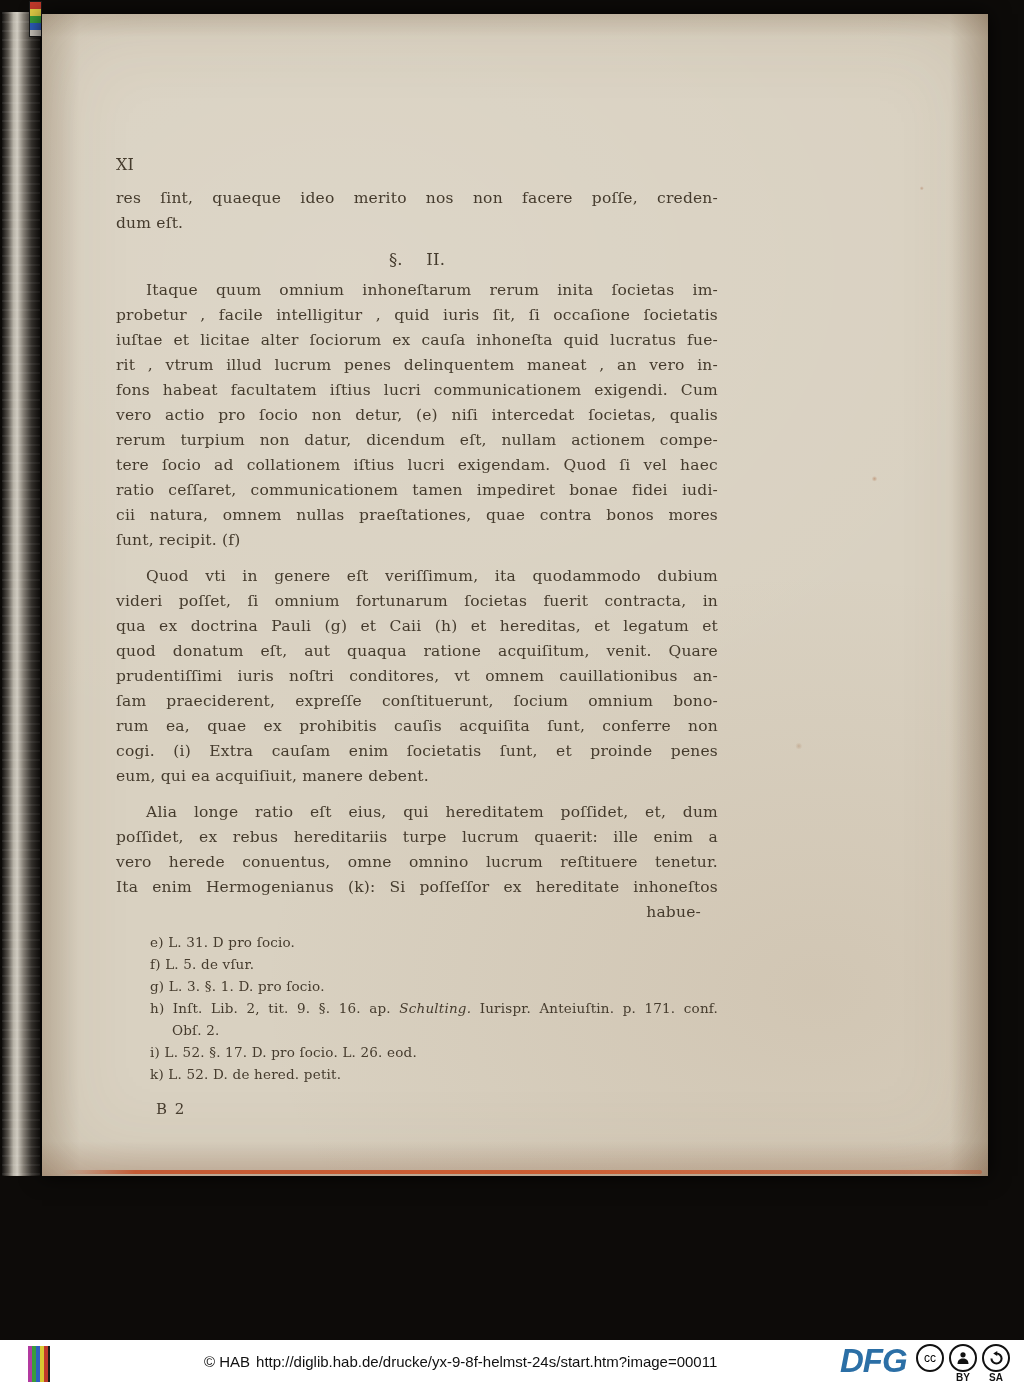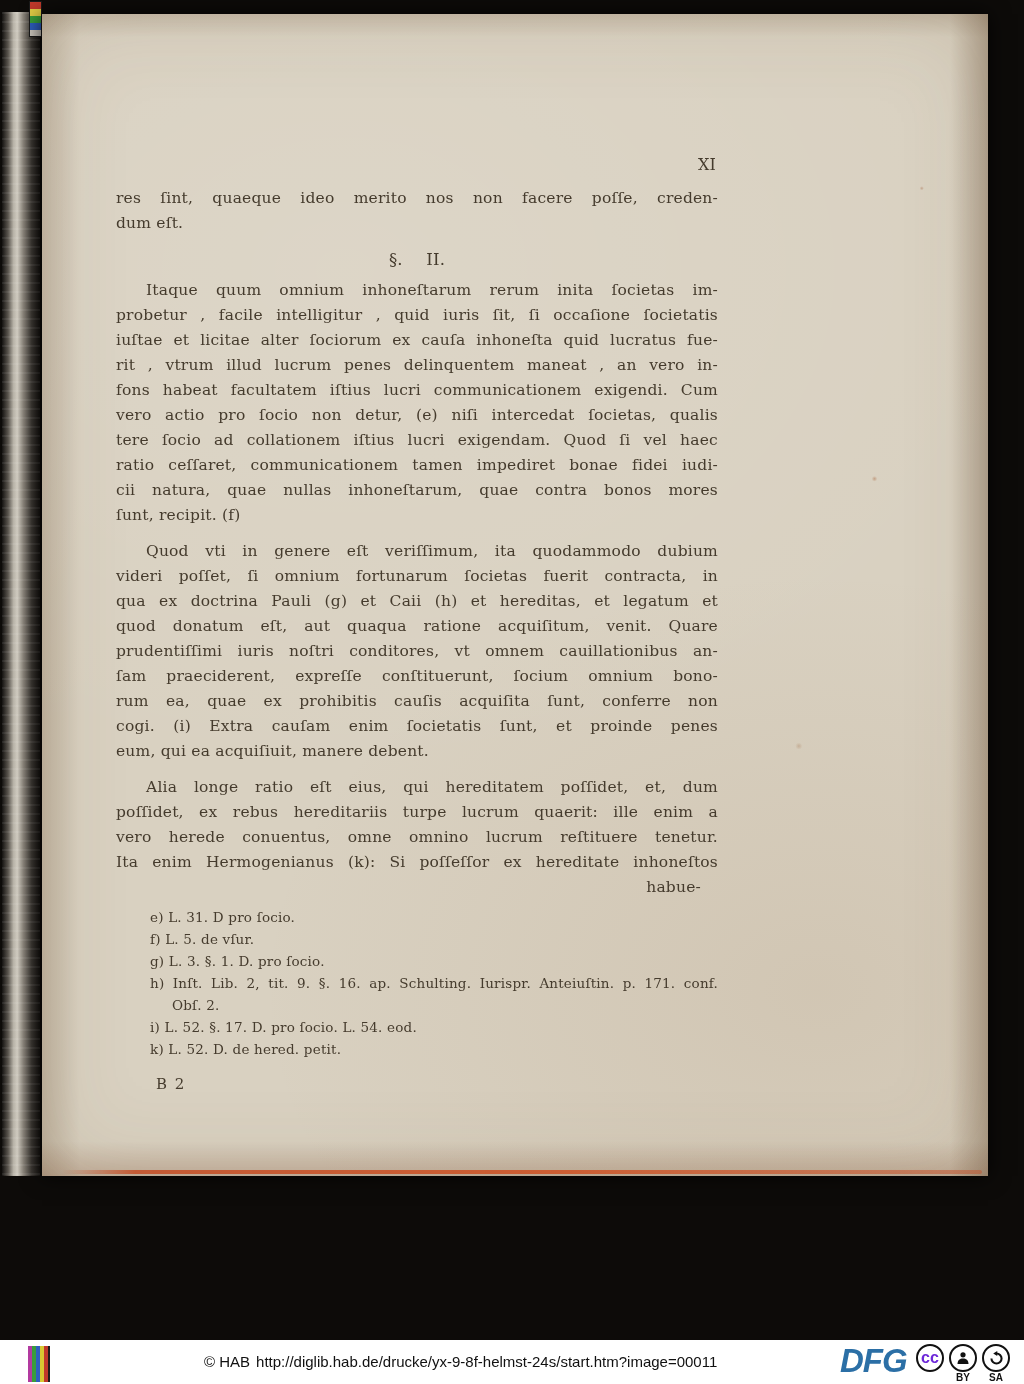--- a/index.html
+++ b/index.html
@@ -57,37 +57,37 @@
     filter: blur(0.5px);
   }
 
   
   .textblock {
     position: absolute; left: 74px; top: 138px; width: 602px;
     font-size: 15.5px; line-height: 25px;
     color: #453b2d;
     letter-spacing: 0.2px;
   }
-  .pagenum { text-align: right; padding-right: 2px; font-size: 16px; }
+  .pagenum { text-align: left; padding-right: 2px; font-size: 16px; }
   .para { margin: 0; }
   .line { display: block; text-align: justify; text-align-last: justify; }
   .line.last { text-align-last: left; }
   .line.indent { padding-left: 30px; }
   .p0 { margin-top: 9px; }
   .heading { text-align: center; word-spacing: 18px; margin: 11px 0 6px; font-size: 16.5px; }
   .p2, .p3 { margin-top: 11px; }
   .catchword { text-align: right; padding-right: 17px; }
   .footnotes {
     margin-top: 6px; padding-left: 34px;
     font-size: 13.5px; line-height: 22px;
   }
   .fn { display: block; }
   .fn.justify { text-align: justify; text-align-last: justify; }
   .fn.cont { padding-left: 22px; }
-  .it { }
+  .it { font-style: italic; }
   .signature { text-align: left; text-indent: 40px; margin-top: 12px; font-size: 15px; letter-spacing: 1.5px; }
 
   
   .footer {
     position: absolute; left: 0; top: 1340px; width: 1024px; height: 44px;
     background: #ffffff;
     font-family: "Liberation Sans", sans-serif;
   }
   .footer-text {
     position: absolute; left: 204px; top: 13px;
@@ -97,21 +97,21 @@
   .dfg {
     position: absolute; left: 840px; top: 2px;
     font-size: 33px; font-weight: bold; font-style: italic;
     color: #2b6fa6; letter-spacing: -1px;
   }
   .cc { position: absolute; left: 916px; top: 4px; display: flex; gap: 5px; }
   .ccitem { display: flex; flex-direction: column; align-items: center; }
   .circ {
     width: 24px; height: 24px; border: 2px solid #111; border-radius: 50%;
     display: flex; align-items: center; justify-content: center;
-    font-weight: bold; font-size: 16px; color: #6d28d9; background: #fff;
+    font-weight: normal; font-size: 12px; color: #000000; background: #fff;
   }
   .cc-lab { font-size: 10px; font-weight: bold; color: #111; height: 9px; line-height: 9px; margin-top: 1px; }
 </style>
 </head>
 <body>
 
 <div class="book-edge"></div>
 <div class="cal-top"></div>
 
 <div class="page">
@@ -126,23 +126,24 @@
 
     <div class="heading">§. II.</div>
 
     <p class="para p1">
       <span class="line indent">Itaque quum omnium inhoneſtarum rerum inita ſocietas im-</span>
       <span class="line">probetur , facile intelligitur , quid iuris ſit, ſi occaſione ſocietatis</span>
       <span class="line">iuſtae et licitae alter ſociorum ex cauſa inhoneſta quid lucratus fue-</span>
       <span class="line">rit , vtrum illud lucrum penes delinquentem maneat , an vero in-</span>
       <span class="line">fons habeat facultatem iſtius lucri communicationem exigendi. Cum</span>
       <span class="line">vero actio pro ſocio non detur, (e) niſi intercedat ſocietas, qualis</span>
+      <span class="line">rerum turpium non datur, dicendum eſt, nullam actionem compe-</span>
       <span class="line">tere ſocio ad collationem iſtius lucri exigendam. Quod ſi vel haec</span>
       <span class="line">ratio ceſſaret, communicationem tamen impediret bonae fidei iudi-</span>
-      <span class="line">cii natura, quae nullas inhoneſtarum, quae contra bonos mores</span>
+      <span class="line">cii natura, omnem nullas praeſtationes, quae contra bonos mores</span>
       <span class="line last">ſunt, recipit. (f)</span>
     </p>
 
     <p class="para p2">
       <span class="line indent">Quod vti in genere eſt veriſſimum, ita quodammodo dubium</span>
       <span class="line">videri poſſet, ſi omnium fortunarum ſocietas fuerit contracta, in</span>
       <span class="line">qua ex doctrina Pauli (g) et Caii (h) et hereditas, et legatum et</span>
       <span class="line">quod donatum eſt, aut quaqua ratione acquiſitum, venit. Quare</span>
       <span class="line">prudentiſſimi iuris noſtri conditores, vt omnem cauillationibus an-</span>
       <span class="line">ſam praeciderent, expreſſe conſtituerunt, ſocium omnium bono-</span>
@@ -159,21 +160,21 @@
     </p>
 
     <div class="catchword">habue-</div>
 
     <div class="footnotes">
       <span class="fn">e) L. 31. D pro ſocio.</span>
       <span class="fn">f) L. 5. de vſur.</span>
       <span class="fn">g) L. 3. §. 1. D. pro ſocio.</span>
       <span class="fn justify"><span>h) Inſt. Lib. 2, tit. 9. §. 16. ap. </span><span class="it">Schulting.</span><span> Iurispr. Anteiuſtin. p. 171. conf.</span></span>
       <span class="fn cont">Obſ. 2.</span>
-      <span class="fn">i) L. 52. §. 17. D. pro ſocio. L. 54. eod.</span>
+      <span class="fn">i) L. 52. §. 17. D. pro ſocio. L. 26. eod.</span>
       <span class="fn">k) L. 52. D. de hered. petit.</span>
     </div>
 
     <div class="signature">B 2</div>
   </div>
 
   <div class="red-edge"></div>
 </div>
 
 <div class="footer">

